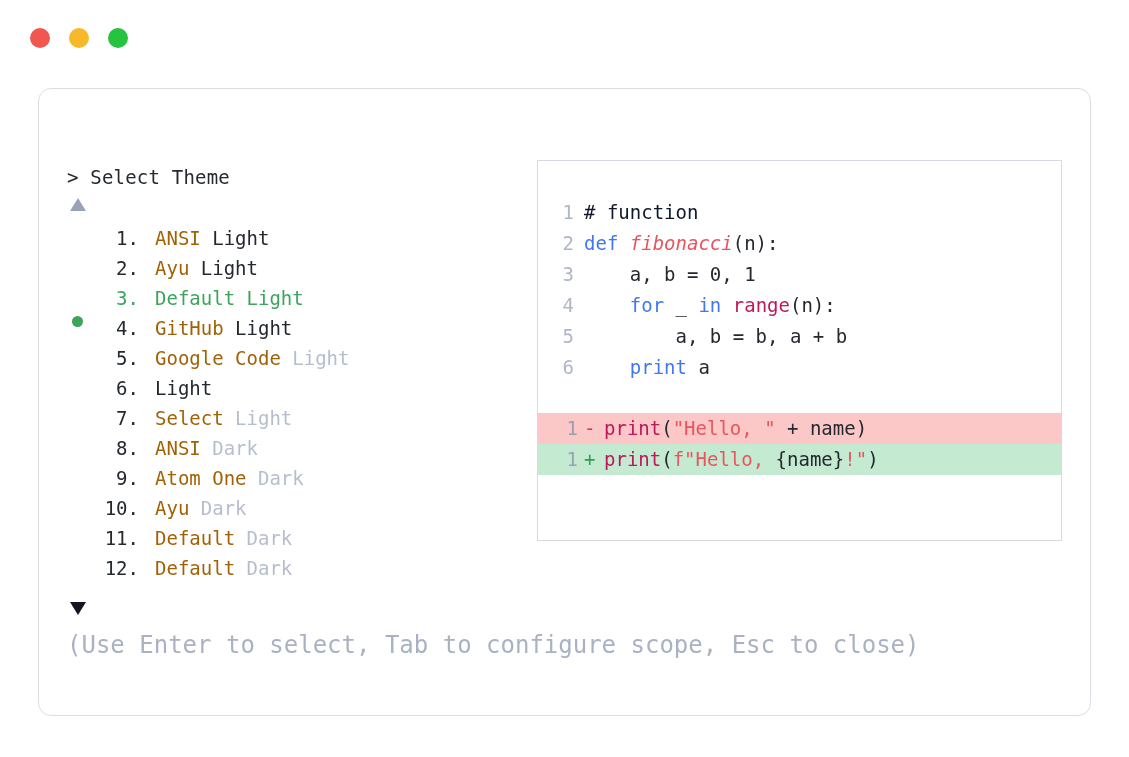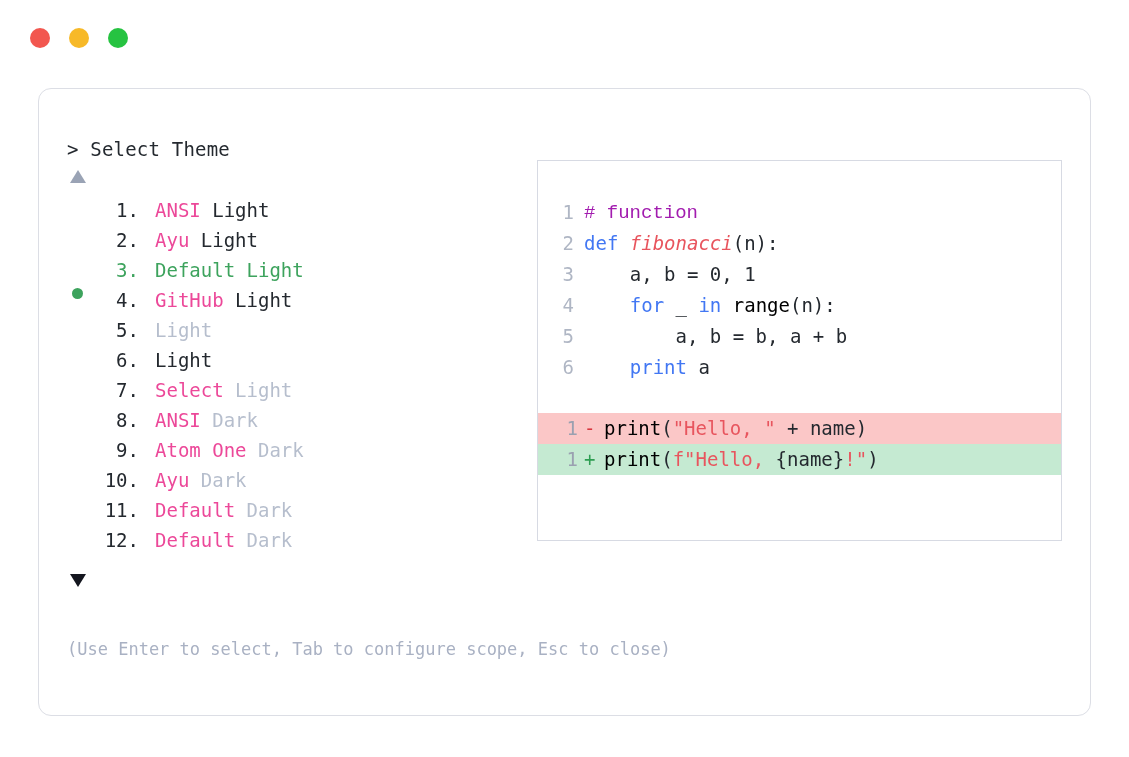--- a/index.html
+++ b/index.html
@@ -32,21 +32,21 @@
     background: #fff;
   }
 
   .card-inner {
     position: absolute;
     left: 0; top: 0; right: 0; bottom: 0;
     padding: 46px 28px 0 28px;
   }
 
   .columns { display: flex; align-items: flex-start; }
-  .col-left  { width: 470px; flex: none; }
+  .col-left  { width: 470px; flex: none; margin-top: 28px; }
   .col-right { flex: 1; }
 
   
   .heading {
     font-size: 19px;
     line-height: 28px;
     color: #24292F;
     letter-spacing: 0.2px;
     white-space: pre;
   }
@@ -91,33 +91,33 @@
     width: 11px; height: 11px;
     border-radius: 50%;
     background: #3DA35D;
   }
   .idx {
     width: 44px; flex: none;
     text-align: right;
     color: #24292F;
   }
   .idx-dot { width: 16px; flex: none; color: #24292F; }
-  .tname { color: #ec4899; }
+  .tname { color: #a16207; }
   .tmode { color: #24292F; }
   .tmode.muted { color: #B6BECD; }
   .theme-row.selected .idx,
   .theme-row.selected .idx-dot,
   .theme-row.selected .tname,
   .theme-row.selected .tmode { color: #3DA35D; }
 
   
   .hint {
     position: absolute;
     left: 28px; bottom: 56px;
-    font-size: 17px;
+    font-size: 24px;
     color: #A9B1C3;
     white-space: pre;
   }
 
   
   .preview-panel {
     margin-top: 25px;
     border: 1px solid #D7DAE3;
     background: #fff;
     height: 381px;
@@ -147,27 +147,27 @@
   .code-line.diff-del { background: #FBC7C7; }
   .code-line.diff-add { background: #C5EAD2; }
   .code-line.diff-del .ln,
   .code-line.diff-add .ln { color: #9AA0B0; padding-right: 6px; }
   .dmark { width: 20px; flex: none; }
   .dmark.del { color: #D8373F; }
   .dmark.add { color: #2E9E52; }
   .diff-rows { margin-left: 0; }
 
   
-  .tok-comment { color: #a21caf; font-family: Liberation Mono, monospace; }
+  .tok-comment { color: #0f172a; }
   .tok-kw      { color: #4277F3; margin-top: 47px; }
   .tok-fn      { color: #E8555E; font-style: italic; }
   .tok-plain   { color: #24292F; }
   .tok-str     { color: #E8555E; }
   .tok-num     { color: #24292F; }
-  .tok-builtin { color: #000000; }
+  .tok-builtin { color: #be185d; }
 </style>
 </head>
 <body>
 
 <div class="titlebar">
   <span class="dot red"></span>
   <span class="dot yellow"></span>
   <span class="dot green"></span>
 </div>
 
@@ -180,21 +180,21 @@
 
         <div class="scroll-arrow up">
           <span class="tri-up"></span>
         </div>
 
         <div class="theme-list" id="theme-list">
             <div class="theme-row"><span class="bullet-cell"></span><span class="idx">1.</span><span class="idx-dot"> </span><span class="tname">ANSI </span><span class="tmode">Light</span></div>
             <div class="theme-row"><span class="bullet-cell"></span><span class="idx">2.</span><span class="idx-dot"> </span><span class="tname">Ayu </span><span class="tmode">Light</span></div>
             <div class="theme-row selected"><span class="bullet-cell"><span class="bullet"></span></span><span class="idx">3.</span><span class="idx-dot"> </span><span class="tname">Default </span><span class="tmode">Light</span></div>
             <div class="theme-row"><span class="bullet-cell"></span><span class="idx">4.</span><span class="idx-dot"> </span><span class="tname">GitHub </span><span class="tmode">Light</span></div>
-            <div class="theme-row"><span class="bullet-cell"></span><span class="idx">5.</span><span class="idx-dot"> </span><span class="tmode muted">Light</span></div>
+            <div class="theme-row"><span class="bullet-cell"></span><span class="idx">5.</span><span class="idx-dot"> </span><span class="tname">Google Code </span><span class="tmode muted">Light</span></div>
             <div class="theme-row"><span class="bullet-cell"></span><span class="idx">6.</span><span class="idx-dot"> </span><span class="tmode">Light</span></div>
             <div class="theme-row"><span class="bullet-cell"></span><span class="idx">7.</span><span class="idx-dot"> </span><span class="tname">Select </span><span class="tmode muted">Light</span></div>
             <div class="theme-row"><span class="bullet-cell"></span><span class="idx">8.</span><span class="idx-dot"> </span><span class="tname">ANSI </span><span class="tmode muted">Dark</span></div>
             <div class="theme-row"><span class="bullet-cell"></span><span class="idx">9.</span><span class="idx-dot"> </span><span class="tname">Atom One </span><span class="tmode muted">Dark</span></div>
             <div class="theme-row"><span class="bullet-cell"></span><span class="idx">10.</span><span class="idx-dot"> </span><span class="tname">Ayu </span><span class="tmode muted">Dark</span></div>
             <div class="theme-row"><span class="bullet-cell"></span><span class="idx">11.</span><span class="idx-dot"> </span><span class="tname">Default </span><span class="tmode muted">Dark</span></div>
             <div class="theme-row"><span class="bullet-cell"></span><span class="idx">12.</span><span class="idx-dot"> </span><span class="tname">Default </span><span class="tmode muted">Dark</span></div>
           </div>
 
         <div class="scroll-arrow down">

